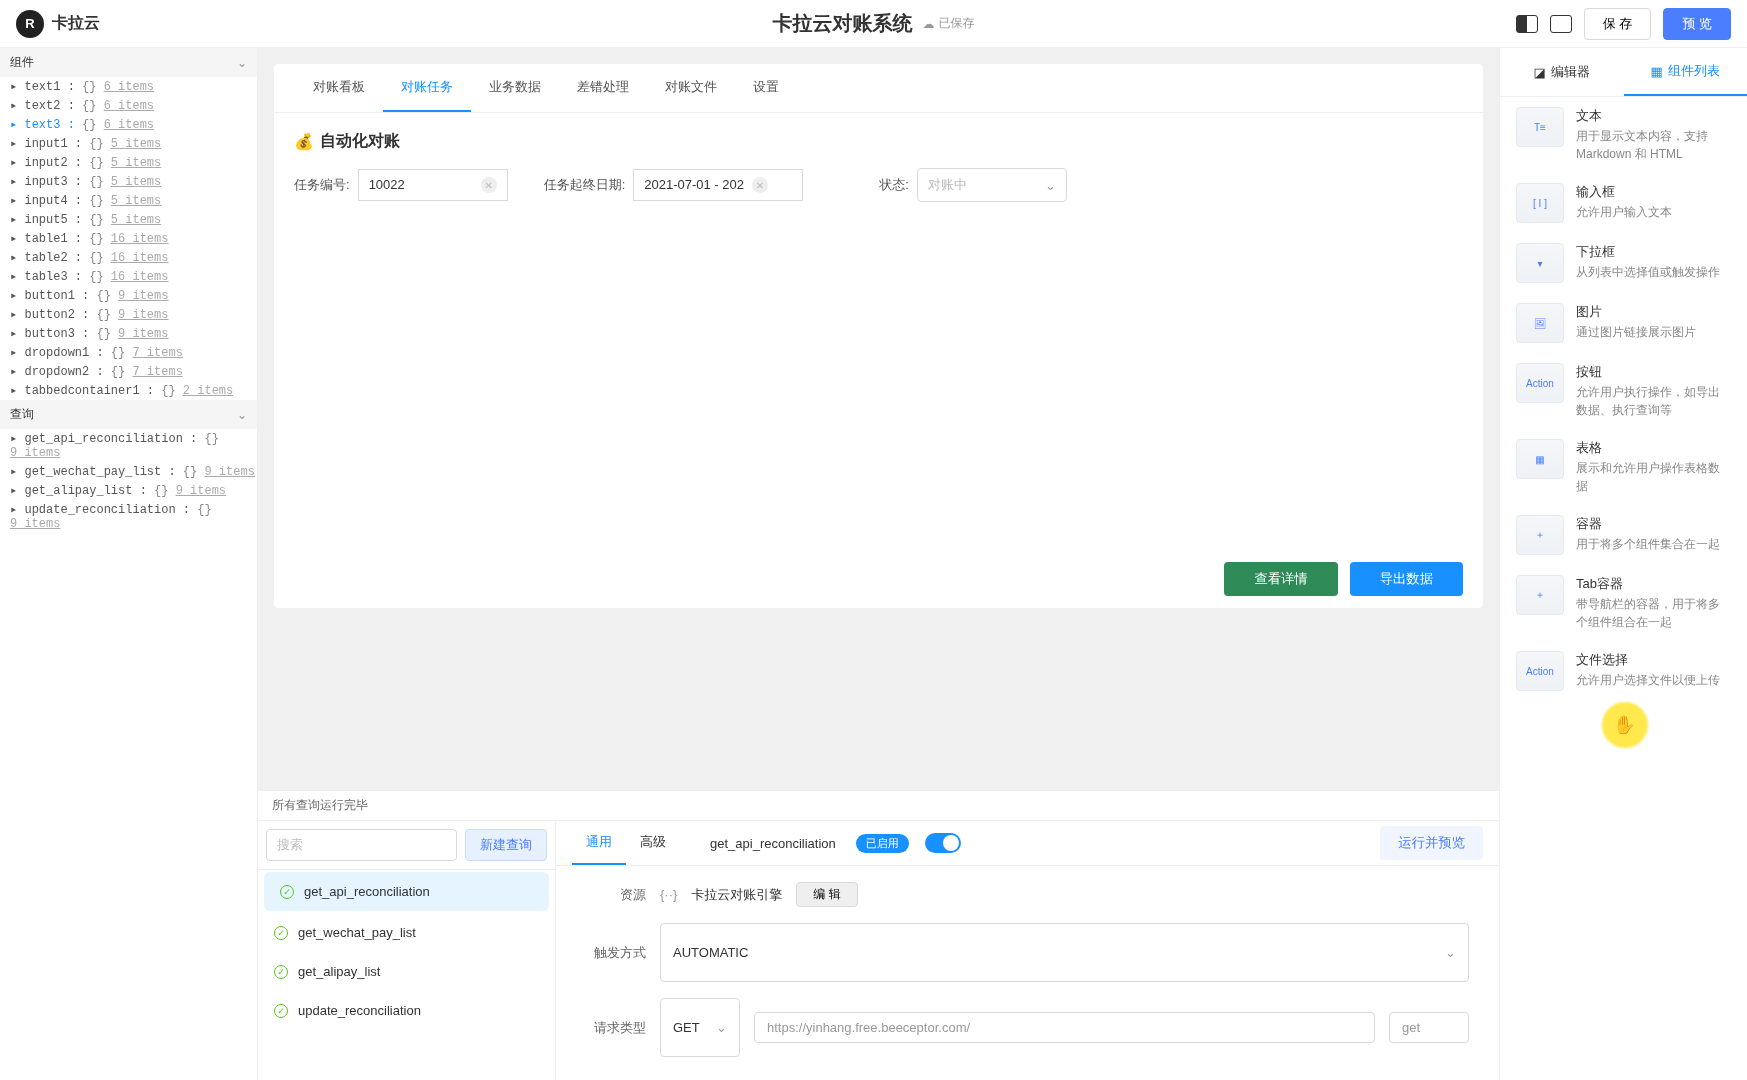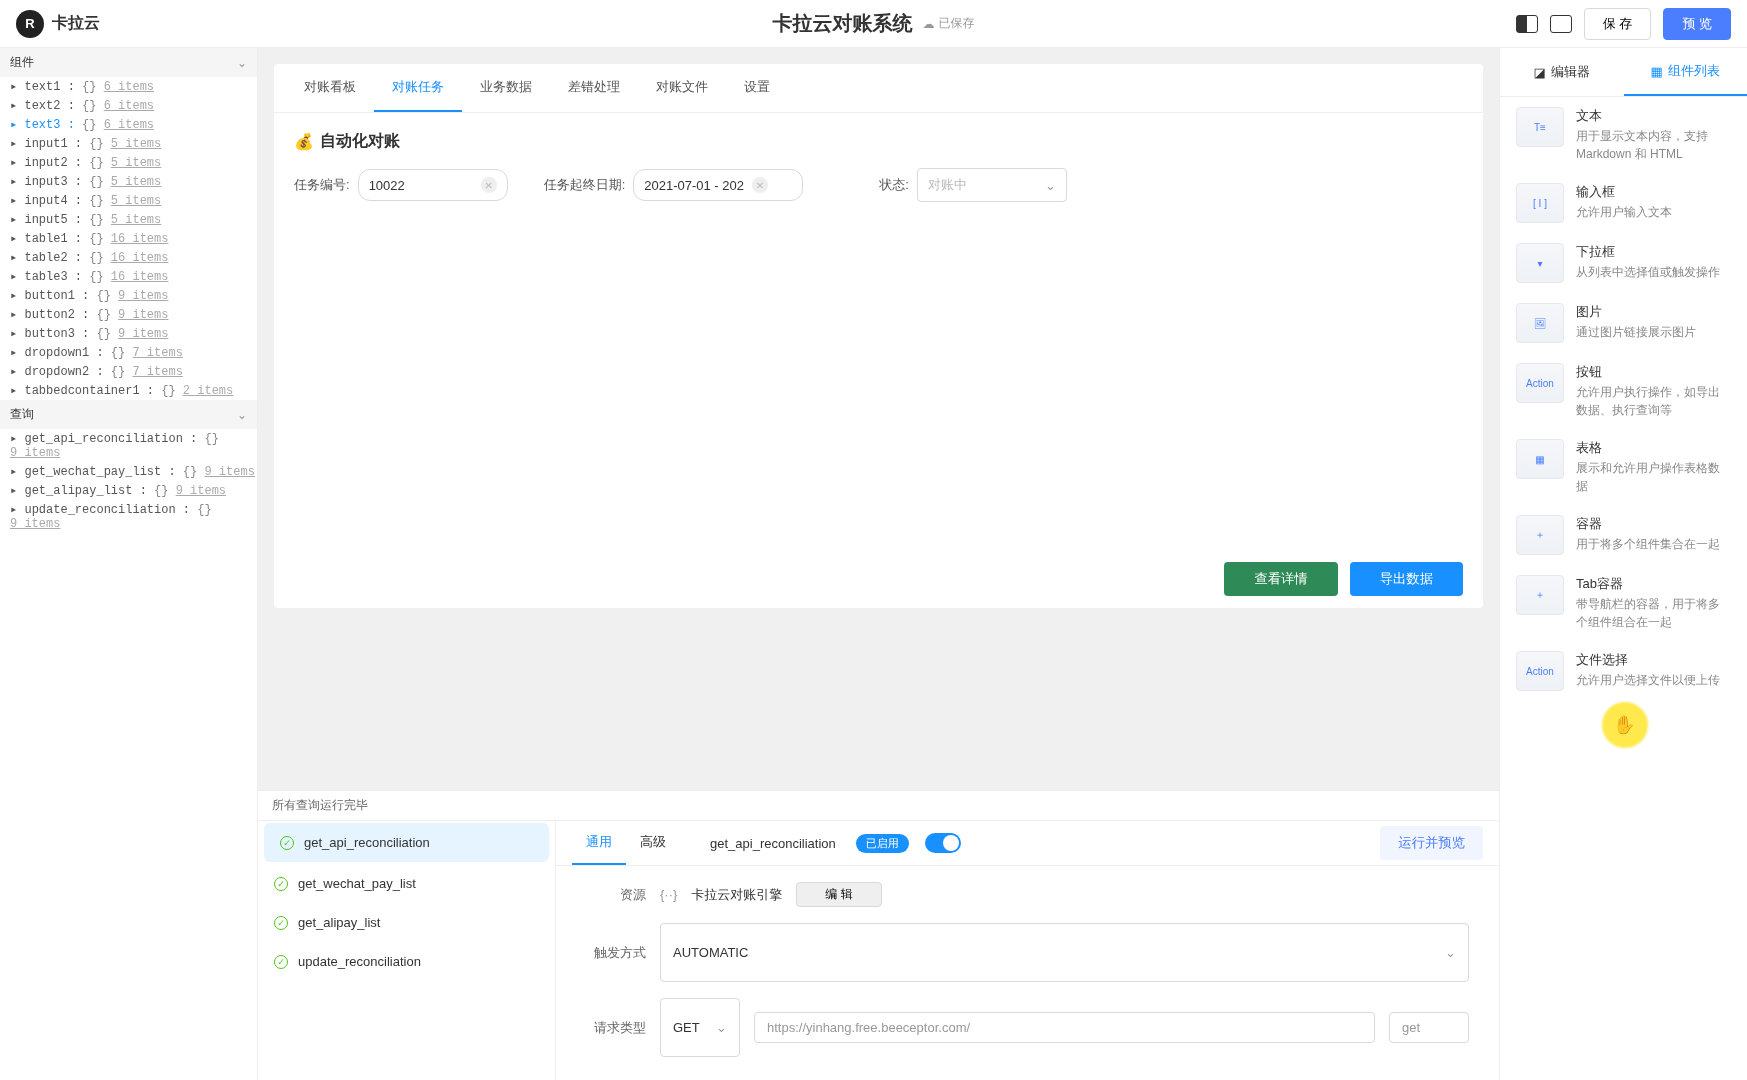--- a/index.html
+++ b/index.html
@@ -18,27 +18,27 @@
 .main { display: flex; height: calc(100% - 48px); }
 .left-panel { width: 258px; border-right: 1px solid #eee; overflow-y: auto; font-family: 'Courier New', monospace; font-size: 12px; }
 .panel-section-hdr { background: #f5f5f5; padding: 6px 10px; display: flex; justify-content: space-between; align-items: center; font-weight: 500; font-family: -apple-system, sans-serif; }
 .tree-item { padding: 2px 10px; white-space: nowrap; color: #555; }
 .tree-item .braces { color: #888; }
 .tree-item .count { color: #aaa; text-decoration: underline; }
 .tree-item.hl { color: #1890ff; }
 .center { flex: 1; display: flex; flex-direction: column; background: #f0f0f0; }
 .canvas-wrap { flex: 1; padding: 16px; overflow: auto; }
 .canvas { background: #fff; border-radius: 4px; min-height: 520px; }
-.tabs { display: flex; border-bottom: 1px solid #eee; padding: 0 12px; }
+.tabs { display: flex; border-bottom: 1px solid #eee; padding: 0 21px; }
 .tab { padding: 14px 18px; cursor: pointer; color: #555; }
 .tab.active { color: #1890ff; border-bottom: 2px solid #1890ff; }
 .section-title { padding: 18px 20px 10px; font-size: 16px; font-weight: 600; display: flex; align-items: center; gap: 6px; }
 .form-row { display: flex; align-items: center; gap: 8px; padding: 6px 20px 20px; }
 .form-label { color: #555; }
-.ipt { border: 1px solid #d9d9d9; border-radius: 12px; padding: 7px 10px; font-size: 13px; display: flex; align-items: center; gap: 8px; background: #fff; }
+.ipt { border: 1px solid #d9d9d9; border-radius: 0; padding: 7px 10px; font-size: 13px; display: flex; gap: 8px; background: #fff; }
 .ipt .clear { color: #bbb; background: #eee; width: 16px; height: 16px; border-radius: 50%; display: flex; align-items: center; justify-content: center; font-size: 10px; cursor: pointer; }
 .sel { border: 1px solid #d9d9d9; border-radius: 4px; padding: 7px 10px; min-width: 150px; color: #bbb; display: flex; justify-content: space-between; align-items: center; }
 .action-row { display: flex; justify-content: flex-end; gap: 12px; padding: 0 20px 12px; margin-top: 340px;}
 .btn-green { background: #2e8b57; color: #fff; padding: 8px 30px; border-radius: 4px; border: none; cursor: pointer; }
 .btn-blue { background: #1890ff; color: #fff; padding: 8px 30px; border-radius: 4px; border: none; cursor: pointer; }
 .status-line { padding: 6px 14px; color: #666; font-size: 12px; background: #fff; border-top: 1px solid #eee;}
 .bottom-panel { display: flex; height: 260px; background: #fff; border-top: 1px solid #eee; }
 .query-list { width: 298px; border-right: 1px solid #eee; }
 .query-hdr { display: flex; padding: 8px; gap: 8px; border-bottom: 1px solid #eee; }
 .search-box { flex: 1; border: 1px solid #d9d9d9; border-radius: 4px; padding: 6px 10px; font-size: 13px; color: #bbb; }
@@ -53,21 +53,21 @@
 .qname { margin-left: 30px; font-weight: 500; }
 .toggle-wrap { margin-left: 20px; display: flex; align-items: center; gap: 16px; }
 .toggle-badge { background: #1890ff; color: #fff; padding: 2px 10px; border-radius: 10px; font-size: 11px; }
 .toggle { width: 36px; height: 20px; background: #1890ff; border-radius: 10px; position: relative; }
 .toggle::after { content: ''; width: 16px; height: 16px; background: #fff; border-radius: 50%; position: absolute; right: 2px; top: 2px; }
 .run-btn { margin-left: auto; background: #f0f5ff; color: #4a7eff; border: none; padding: 8px 18px; border-radius: 4px; cursor: pointer; }
 .qform { padding: 16px 30px; }
 .qfrow { display: flex; align-items: center; margin-bottom: 16px; gap: 14px; }
 .qflabel { width: 60px; text-align: right; color: #666; }
 .code-ico { color: #999; }
-.edit-btn { border: 1px solid #d9d9d9; padding: 3px 28px; border-radius: 4px; cursor: pointer; font-size: 12px; }
+.edit-btn { border: 1px solid #d9d9d9; padding: 3px 16px; border-radius: 4px; cursor: pointer; font-size: 12px; }
 .sel2 { border: 1px solid #d9d9d9; border-radius: 4px; padding: 21px 12px; flex: 1; display: flex; justify-content: space-between; align-items: center; }
 .url-ipt { border: 1px solid #d9d9d9; border-radius: 4px; padding: 7px 12px; flex: 2; color: #999; filter: blur(0.4px); }
 .right-panel { width: 248px; border-left: 1px solid #eee; display: flex; flex-direction: column; }
 .rtabs { display: flex; border-bottom: 1px solid #eee; }
 .rtab { flex: 1; padding: 14px 0; text-align: center; cursor: pointer; display: flex; align-items: center; justify-content: center; gap: 5px; font-weight:500;}
 .rtab.active { color: #1890ff; border-bottom: 2px solid #1890ff; }
 .rsection-title { padding: 12px 16px 8px; color: #666; font-size: 13px; }
 .comp-list { overflow-y: auto; flex: 1; }
 .comp { display: flex; gap: 12px; padding: 10px 16px; cursor: pointer; }
 .comp-icon { width: 48px; height: 40px; background: linear-gradient(#f5f7fa,#eef1f5); border-radius: 4px; display: flex; align-items: center; justify-content: center; flex-shrink: 0; font-size: 10px; color: #4a7eff; border:1px solid #e5e9ef;}
@@ -172,20 +172,24 @@
         </div>
         <div class="action-row">
           <button class="btn-green">查看详情</button>
           <button class="btn-blue">导出数据</button>
         </div>
       </div>
     </div>
     <div class="status-line">所有查询运行完毕</div>
     <div class="bottom-panel">
       <div class="query-list">
+        <div class="query-hdr">
+          <div class="search-box">搜索</div>
+          <button class="btn-light-blue">新建查询</button>
+        </div>
         <div id="qlist">
             <div class="qitem active">
               <span class="check">✓</span>
               <span>get_api_reconciliation</span>
             </div>
             <div class="qitem">
               <span class="check">✓</span>
               <span>get_wechat_pay_list</span>
             </div>
             <div class="qitem">

